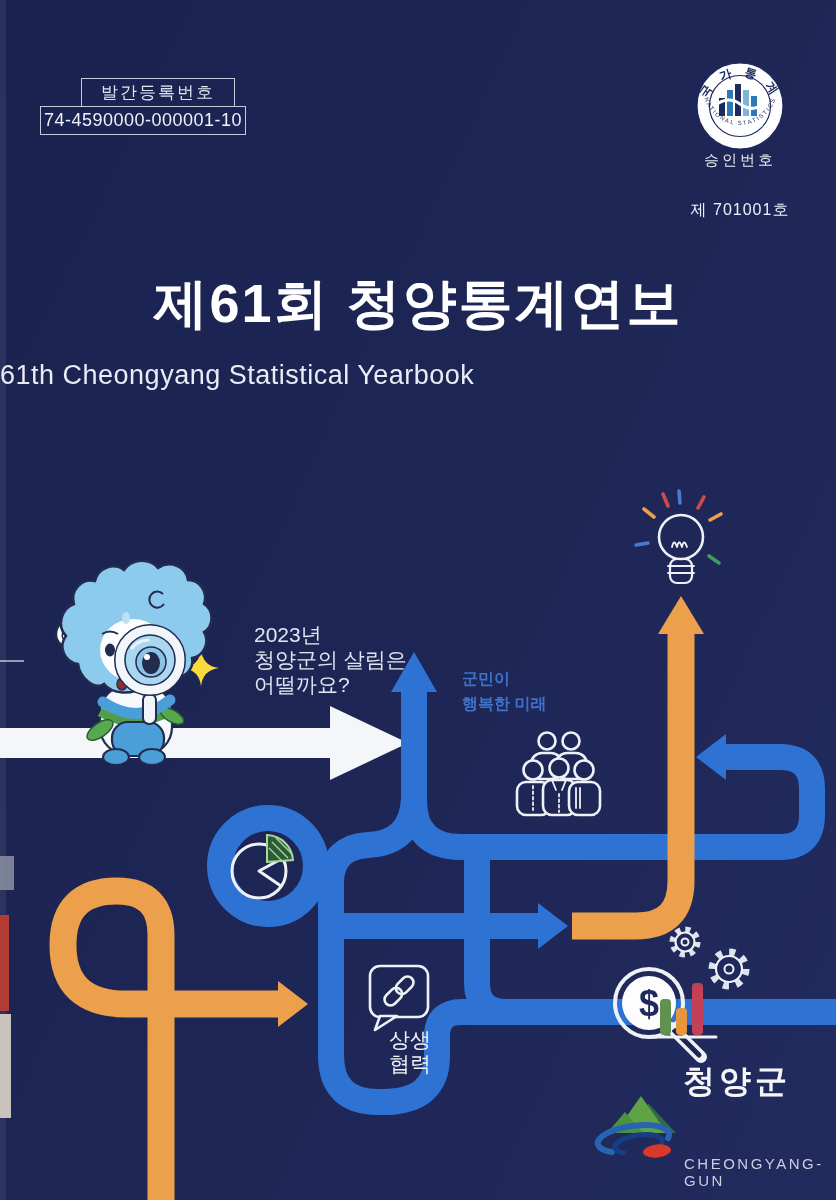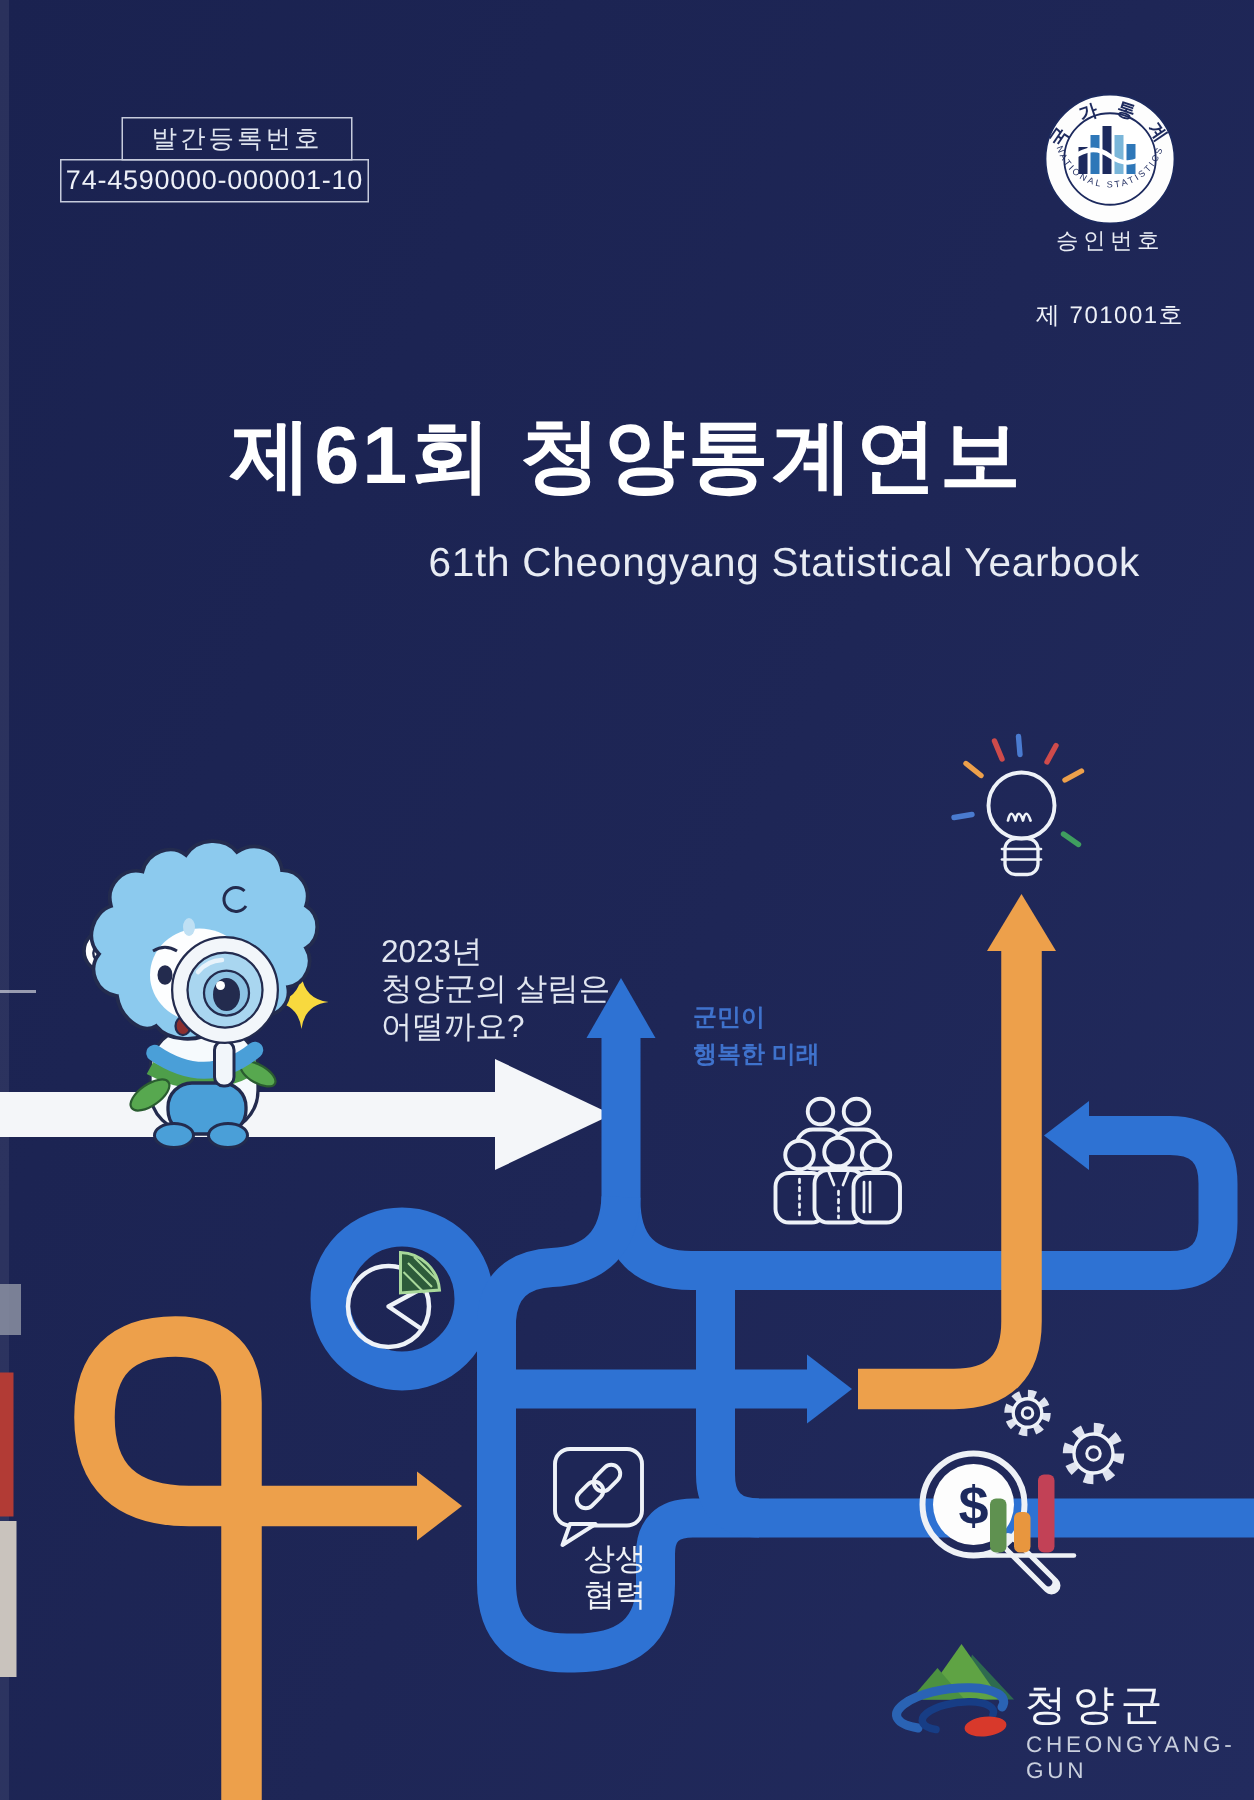--- a/index.html
+++ b/index.html
@@ -17,28 +17,28 @@
   
   .pub-top{left:81px;top:78px;width:152px;height:27px;border:1.5px solid #c6cbdc;
     display:flex;align-items:center;justify-content:center;font-size:17px;color:#dfe4ef;letter-spacing:2px;}
   .pub-bottom{left:40px;top:106px;width:204px;height:27px;border:1.5px solid #c6cbdc;
     display:flex;align-items:center;justify-content:center;font-size:18px;color:#eef1f8;letter-spacing:.5px;}
   
   .approval-label{left:660px;top:151px;width:160px;text-align:center;font-size:15px;letter-spacing:3px;color:#e9ecf4;}
   .approval-number{left:660px;top:171px;width:160px;text-align:center;font-size:16px;letter-spacing:1px;color:#eef1f8;margin-top:29px;}
   
   .title-kr{left:0;top:268px;width:836px;text-align:center;font-size:54px;font-weight:700;letter-spacing:2px;color:#ffffff;}
-  .title-en{left:0;top:360px;width:760px;text-align:right;font-size:27px;font-weight:400;letter-spacing:.5px;color:#e8ecf4;}
+  .title-en{left:0;top:360px;width:760px;text-align:left;font-size:27px;font-weight:400;letter-spacing:.5px;color:#e8ecf4;}
   
   .question{left:210px;top:622px;font-size:21px;line-height:25px;color:#e1e6f0;white-space:pre-line;margin-left:44px;}
   .future{left:462px;top:666px;width:160px;text-align:left;font-size:16px;line-height:25px;
     color:var(--text-blue);font-weight:700;white-space:pre-line;}
   .coop{left:331px;top:1028px;width:100px;text-align:right;font-size:21px;line-height:24px;color:#eef1f6;white-space:pre-line;}
   
-  .logo-kr{left:683px;top:1118px;width:130px;font-size:28px;font-weight:400;letter-spacing:4px;color:#f4f6fa;}
+  .logo-kr{left:683px;top:1060px;width:130px;font-size:32px;font-weight:700;letter-spacing:4px;color:#f4f6fa;}
   .logo-en{left:684px;top:1155px;width:130px;font-size:15px;letter-spacing:2.5px;color:#c9cfdd;}
   
   .edge-light{left:0;top:0;width:6px;height:1200px;background:rgba(255,255,255,.07);}
   .edge-gray{left:0;top:856px;width:14px;height:34px;background:#8b90a2;opacity:.85;}
   .edge-line{left:0;top:660px;width:24px;height:2px;background:rgba(255,255,255,.55);}
   .edge-red{left:0;top:915px;width:9px;height:96px;background:#b23b35;}
   .edge-beige{left:0;top:1014px;width:11px;height:104px;background:#c9c3bd;}
   
   .s-blue{stroke:var(--path-blue);fill:none;stroke-width:26;}
   .s-orange{stroke:var(--path-orange);fill:none;stroke-width:27;}

